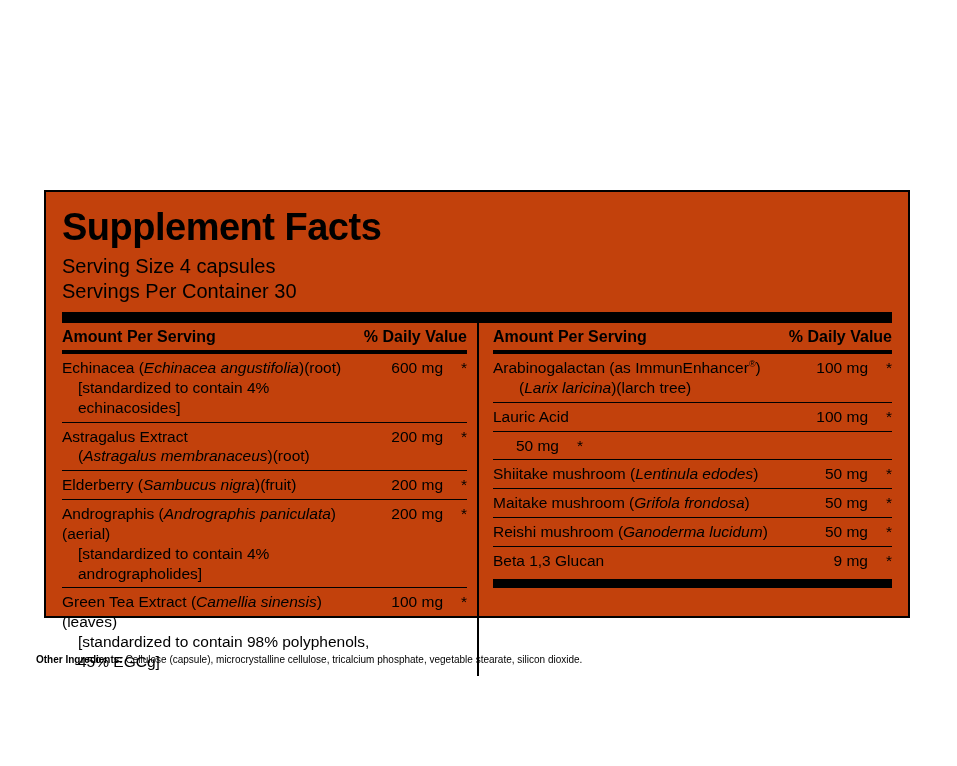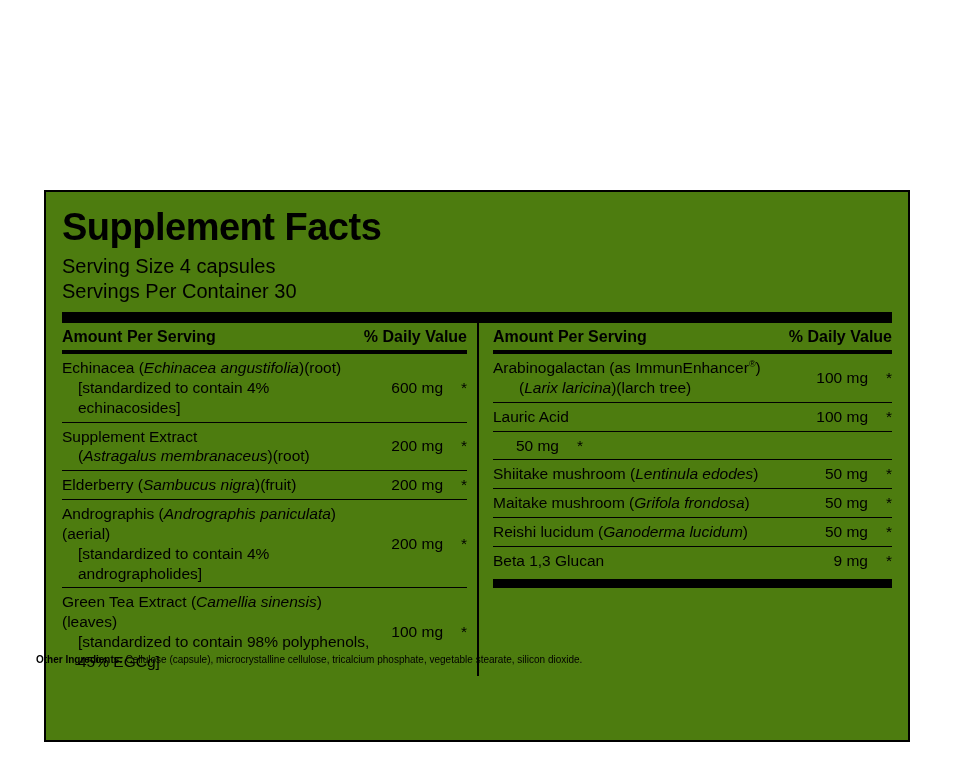--- a/index.html
+++ b/index.html
@@ -12,24 +12,24 @@
     height: 766px;
     font-family: "Liberation Sans", sans-serif;
     color: #000000;
     position: relative;
   }
   .panel {
     position: absolute;
     left: 44px;
     top: 190px;
     width: 866px;
-    height: 552px;
+    height: 428px;
     border: 2px solid #000000;
     box-sizing: border-box;
-    background: #4d7c0f;
+    background: #c2410c;
   }
   .panel-inner {
     padding: 12px 16px 0 16px;
   }
   .title {
     font-size: 38px;
     font-weight: bold;
     letter-spacing: -0.5px;
     line-height: 1.05;
     margin: 4px 0 6px 0;
@@ -69,21 +69,21 @@
   .rule-mid {
     height: 4px;
     background: #000000;
   }
   .rule-thin {
     height: 1px;
     background: #000000;
   }
   .item {
     display: flex;
-    align-items: center;
+    align-items: flex-start;
     font-size: 15.5px;
     line-height: 1.28;
     padding: 4px 0 4px 0;
   }
   .item .names {
     flex: 1 1 auto;
     padding-right: 6px;
   }
   .item .amt {
     flex: 0 0 auto;
@@ -159,21 +159,21 @@
               <span>Echinacea (</span><i>Echinacea angustifolia</i><span>)(root)</span>
               <span class="sub">[standardized to contain 4% echinacosides]</span>
             </span>
             <span class="amt">600 mg</span>
             <span class="dv">*</span>
           </div>
           <div class="rule-thin"></div>
 
           <div class="item">
             <span class="names">
-              <span>Supplement Extract</span>
+              <span>Astragalus Extract</span>
               <span class="sub"><span>(</span><i>Astragalus membranaceus</i><span>)(root)</span></span>
             </span>
             <span class="amt">200 mg</span>
             <span class="dv">*</span>
           </div>
           <div class="rule-thin"></div>
 
           <div class="item">
             <span class="names">
               <span>Elderberry (</span><i>Sambucus nigra</i><span>)(fruit)</span>
@@ -251,21 +251,21 @@
             <span class="names">
               <span>Maitake mushroom (</span><i>Grifola frondosa</i><span>)</span>
             </span>
             <span class="amt">50 mg</span>
             <span class="dv">*</span>
           </div>
           <div class="rule-thin"></div>
 
           <div class="item">
             <span class="names">
-              <span>Reishi lucidum (</span><i>Ganoderma lucidum</i><span>)</span>
+              <span>Reishi mushroom (</span><i>Ganoderma lucidum</i><span>)</span>
             </span>
             <span class="amt">50 mg</span>
             <span class="dv">*</span>
           </div>
           <div class="rule-thin"></div>
 
           <div class="item">
             <span class="names">
               <span>Beta 1,3 Glucan</span>
             </span>

